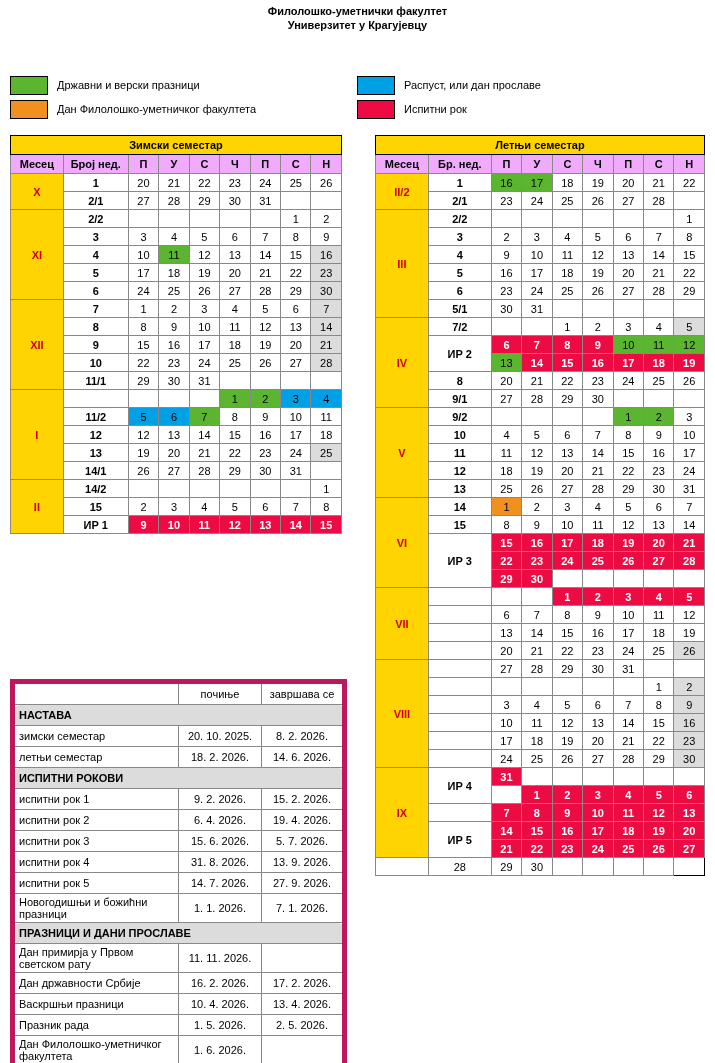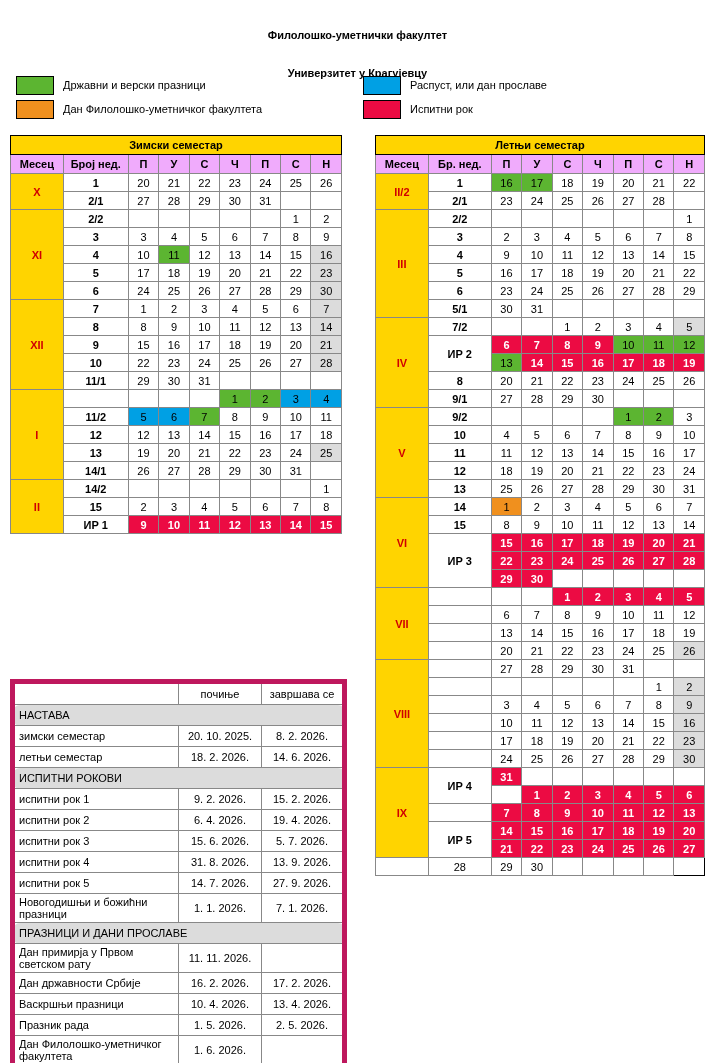--- a/index.html
+++ b/index.html
@@ -12,26 +12,26 @@
     position:relative;
     overflow:hidden;
   }
   .header{
     text-align:center;
     padding-top:4px;
     line-height:14px;
     font-weight:bold;
     font-size:11px;
   }
-  .header div{font-weight:bold;margin-top:24px;}
+  .header div{font-weight:bold;}
 
   
   .legend{
     position:absolute;
-    top:73px;left:16px;width:695px;
+    top:73px;left:10px;width:695px;
     display:flex;
   }
   .legend-col{width:347px;}
   .legend-row{
     display:flex;align-items:center;height:24px;
   }
   .swatch{
     width:36px;height:17px;border:1px solid #000;margin-right:9px;flex:none;
   }
   .legend-label{font-size:11px;}
@@ -100,21 +100,21 @@
   #dates td{
     border:1px solid #888;
     font-size:11px;
     padding:2px 4px;
     height:16px;
   }
   #dates col.c-name{width:166px;}
   #dates col.c-from{width:83px;}
   #dates col.c-to{width:83px;}
   #dates td.sec{
-    background:#dcdcdc;font-weight:normal;border-radius:7px;
+    background:#dcdcdc;font-weight:bold;border-radius:7px;
   }
   #dates td.colh{
     text-align:center;background:#fff;
   }
   #dates td.dt{text-align:center;}
   #dates td.nm{text-align:left;}
 </style>
 </head>
 <body>
 

